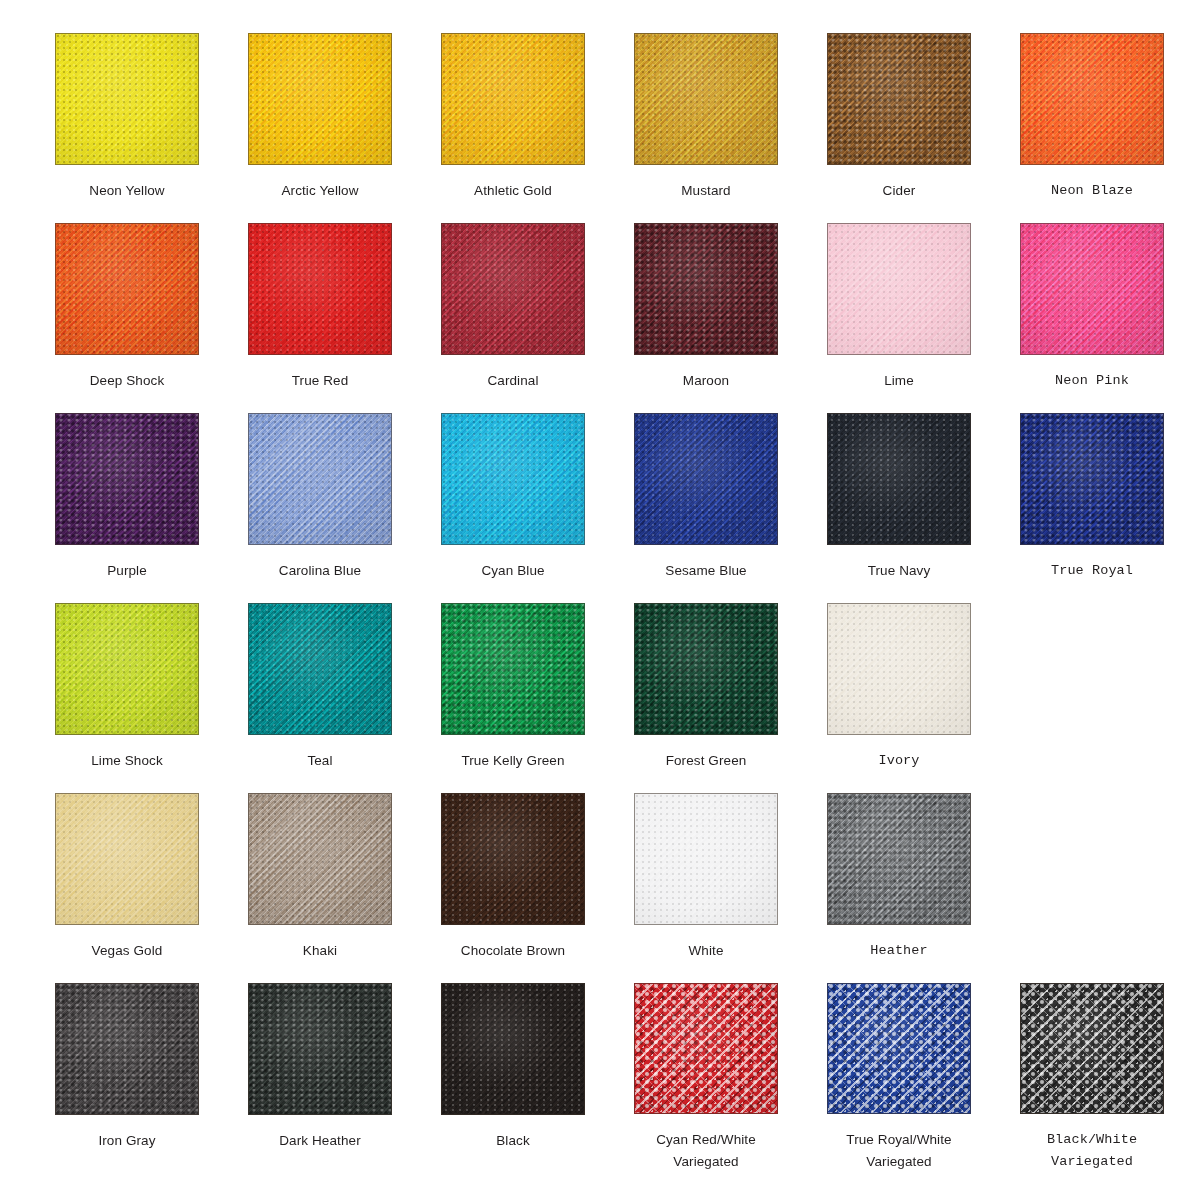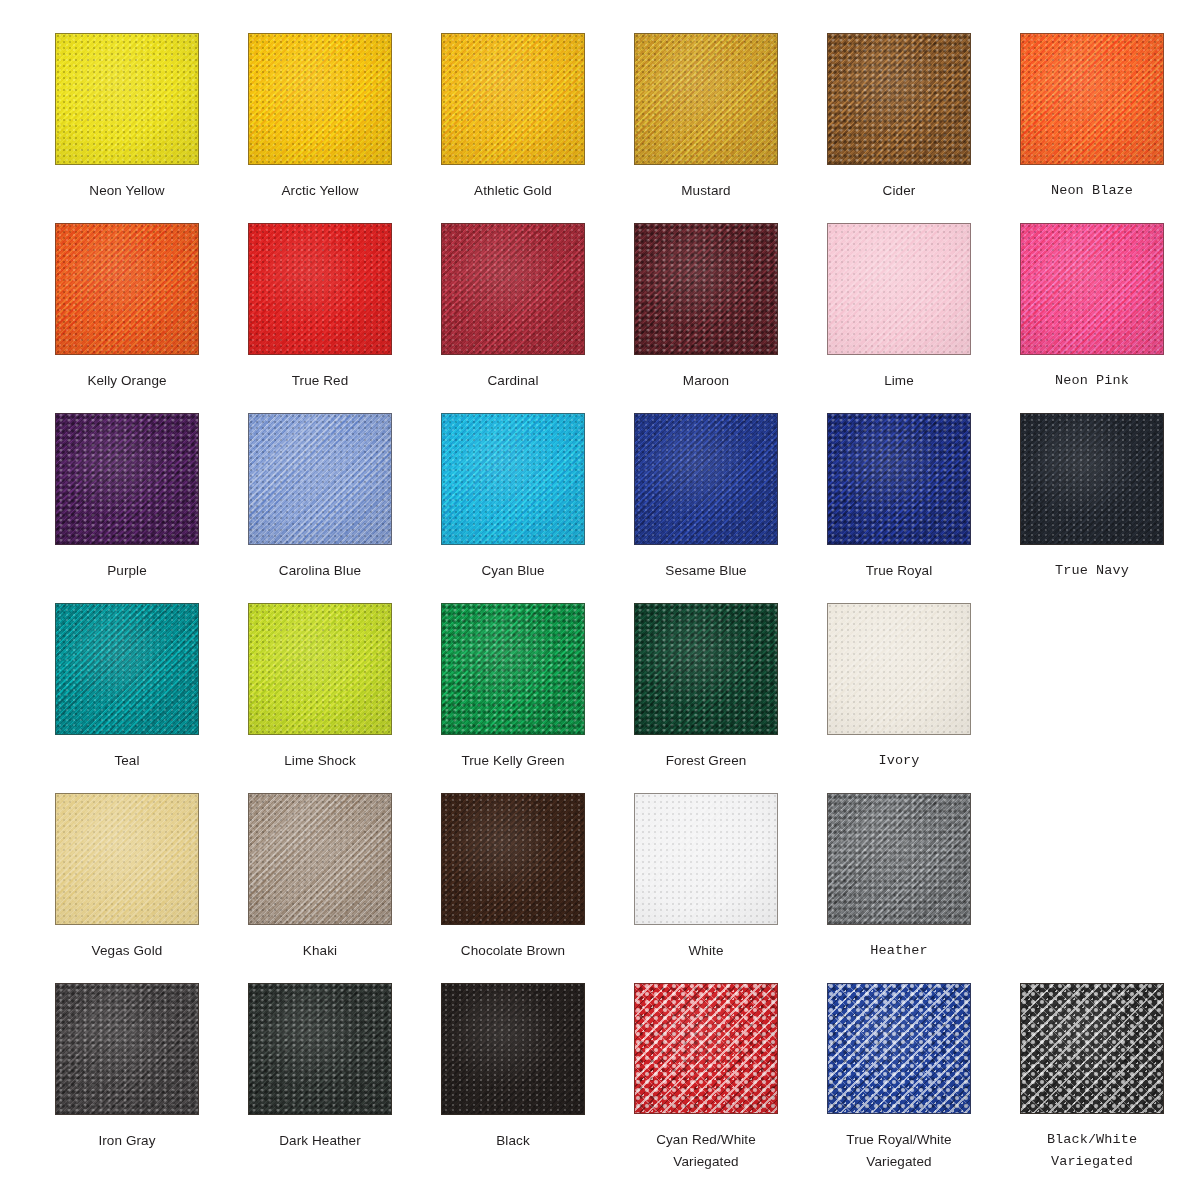--- a/index.html
+++ b/index.html
@@ -234,21 +234,21 @@
         <div class="swatch-label">Neon Blaze</div>
       </div>
     </div>
     <div class="swatch-row">
       <div class="swatch-cell">
         <div class="swatch-chip" style="background-color: rgb(234, 90, 32);">
           <div class="weave"></div>
           <div class="nub"></div>
           <div class="vignette"></div>
         </div>
-        <div class="swatch-label">Kelly Orange</div>
+        <div class="swatch-label">Deep Shock</div>
       </div>
       <div class="swatch-cell">
         <div class="swatch-chip" style="background-color: rgb(221, 34, 34);">
           <div class="weave"></div>
           <div class="nub"></div>
           <div class="vignette"></div>
         </div>
         <div class="swatch-label">True Red</div>
       </div>
       <div class="swatch-cell">
@@ -311,52 +311,52 @@
       </div>
       <div class="swatch-cell">
         <div class="swatch-chip" style="background-color: rgb(35, 56, 138);">
           <div class="weave"></div>
           <div class="nub"></div>
           <div class="vignette"></div>
         </div>
         <div class="swatch-label">Sesame Blue</div>
       </div>
       <div class="swatch-cell">
+        <div class="swatch-chip deep" style="background-color: rgb(34, 39, 47);">
+          <div class="weave"></div>
+          <div class="nub"></div>
+          <div class="vignette"></div>
+        </div>
+        <div class="swatch-label">True Navy</div>
+      </div>
+      <div class="swatch-cell">
         <div class="swatch-chip heathered" style="background-color: rgb(30, 47, 130);">
           <div class="weave"></div>
           <div class="nub"></div>
           <div class="vignette"></div>
         </div>
         <div class="swatch-label">True Royal</div>
       </div>
-      <div class="swatch-cell">
-        <div class="swatch-chip deep" style="background-color: rgb(34, 39, 47);">
-          <div class="weave"></div>
-          <div class="nub"></div>
-          <div class="vignette"></div>
-        </div>
-        <div class="swatch-label">True Navy</div>
-      </div>
-    </div>
-    <div class="swatch-row">
+    </div>
+    <div class="swatch-row">
+      <div class="swatch-cell">
+        <div class="swatch-chip" style="background-color: rgb(195, 217, 44);">
+          <div class="weave"></div>
+          <div class="nub"></div>
+          <div class="vignette"></div>
+        </div>
+        <div class="swatch-label">Lime Shock</div>
+      </div>
       <div class="swatch-cell">
         <div class="swatch-chip" style="background-color: rgb(6, 138, 142);">
           <div class="weave"></div>
           <div class="nub"></div>
           <div class="vignette"></div>
         </div>
         <div class="swatch-label">Teal</div>
-      </div>
-      <div class="swatch-cell">
-        <div class="swatch-chip" style="background-color: rgb(195, 217, 44);">
-          <div class="weave"></div>
-          <div class="nub"></div>
-          <div class="vignette"></div>
-        </div>
-        <div class="swatch-label">Lime Shock</div>
       </div>
       <div class="swatch-cell">
         <div class="swatch-chip heathered" style="background-color: rgb(16, 147, 71);">
           <div class="weave"></div>
           <div class="nub"></div>
           <div class="vignette"></div>
         </div>
         <div class="swatch-label">True Kelly Green</div>
       </div>
       <div class="swatch-cell">

